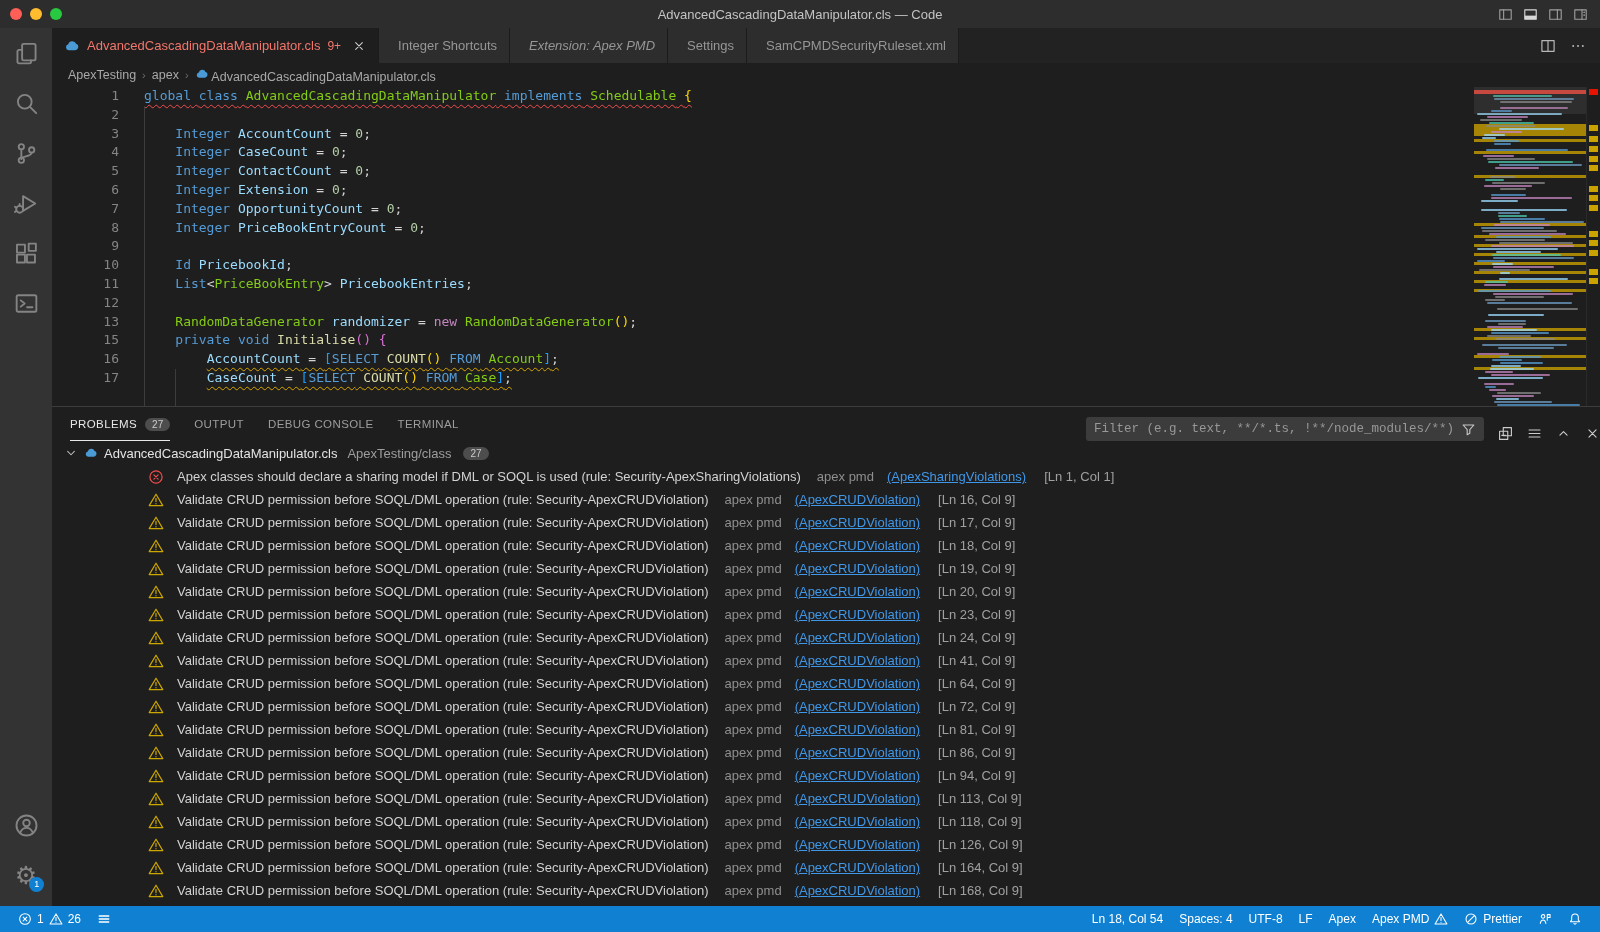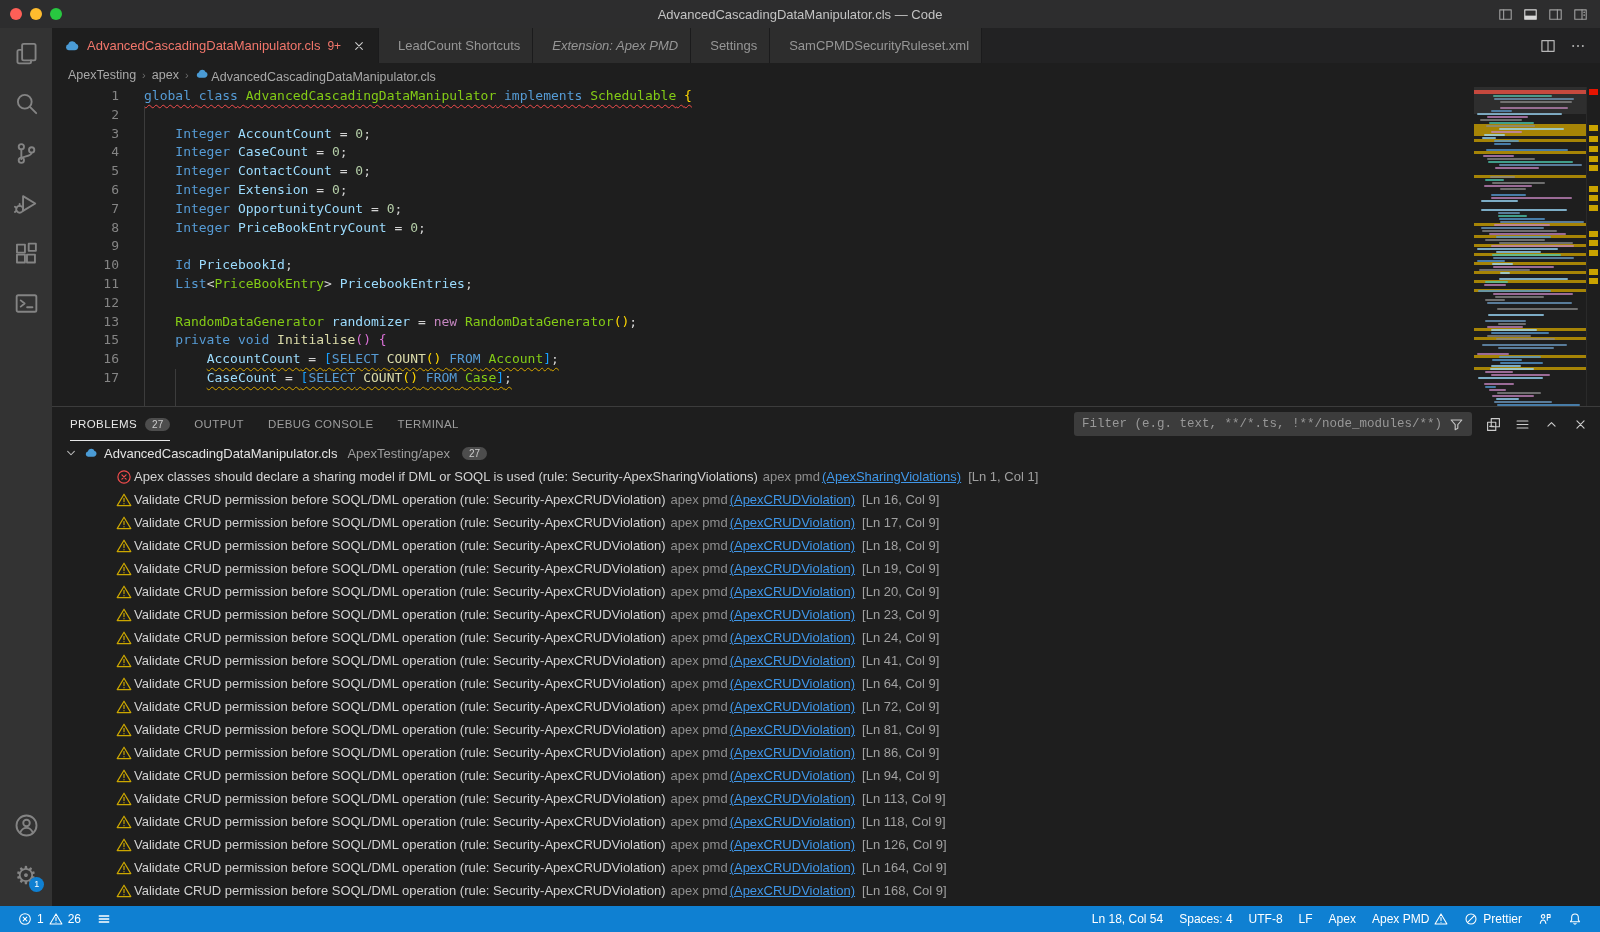--- a/index.html
+++ b/index.html
@@ -68,40 +68,40 @@
   .mm-row { height:3px; display:flex; align-items:center; }
   .mm-row i { display:block; height:2px; border-radius:1px; opacity:.75; }
   .mm-row.yellow { background:rgba(200,158,0,.8); }
   .mm-row.red { background:#d23f31; height:4px; }
   .ruler { width:14px; flex:none; position:relative; background:#1e1e1e; border-left:1px solid #2a2a2a; }
   .ruler .mark { position:absolute; left:2px; width:9px; height:6px; background:#caa300; }
   .ruler .mark.red { background:#e51400; height:6px; }
 
   
   .panel { height:500px; background:#1e1e1e; border-top:1px solid #3c3c3c; display:flex; flex-direction:column; flex:none; }
-  .panel-header { height:34px; display:flex; align-items:center; padding:0 12px 0 18px; flex:none; }
+  .panel-header { height:34px; display:flex; align-items:flex-end; padding:0 0 0 18px; flex:none; }
   .panel-tabs { display:flex; gap:24px; align-items:center; height:100%; }
   .ptab { display:flex; align-items:center; gap:8px; color:#9d9d9d; font-size:11.5px; letter-spacing:.4px;
     height:100%; border-bottom:1px solid transparent; padding-top:1px; }
   .ptab.active { color:#e7e7e7; border-bottom-color:#e7e7e7; }
   .badge { background:#4d4d4d; color:#cccccc; font-size:10px; border-radius:11px; padding:1px 7px; letter-spacing:0; }
   .panel-header .spacer { flex:1; }
   .filter-box { width:398px; height:24px; background:#3c3c3c; border-radius:3px; display:flex; align-items:center; padding:0 8px; }
   .filter-box input { flex:1; background:transparent; border:none; outline:none; color:#cccccc; font-size:12.5px; font-family:Liberation Mono, monospace; }
   .filter-box input::placeholder { color:#989898; }
   .filter-box .ic { color:#c5c5c5; }
   .panel-actions { display:flex; align-items:center; gap:14px; margin-left:14px; color:#cccccc; }
   .panel-actions svg, .filter-box svg { width:15px; height:15px; }
   .panel-body { flex:1; overflow:hidden; }
   .prob-group { height:24px; display:flex; align-items:center; gap:6px; padding-left:12px; font-size:13px; color:#e3e3e3; }
   .prob-group .ic { color:#bdbdbd; }
   .prob-group .ic svg { width:14px; height:14px; }
   .prob-group .gpath { color:#9d9d9d; margin-left:4px; }
   .prob-group .badge { margin-left:6px; }
-  .prob-row { height:23px; display:flex; align-items:center; gap:2px; padding-left:64px; font-size:13px; white-space:nowrap; }
+  .prob-row { height:23px; display:flex; align-items:center; gap:13px; padding-left:96px; font-size:13px; white-space:nowrap; }
   .prob-row .sev svg { width:16px; height:16px; display:block; }
   .sev.error { color:#f14c4c; } .sev.warning { color:#cca700; }
   .prob-row .msg { color:#d2d2d2; }
   .prob-row .src { color:#8f8f8f; margin-left:3px; }
   .prob-row .lnk { color:#4097e8; text-decoration:underline; cursor:pointer; }
   .prob-row .loc { color:#a0a0a0; margin-left:5px; }
 
   
   .statusbar { height:26px; background:#0f80d2; display:flex; align-items:center; color:#ffffff;
     font-size:12px; padding:0 10px; flex:none; }
@@ -231,21 +231,21 @@
                   <path d="M4.2 4.2l7.6 7.6M11.8 4.2l-7.6 7.6"></path>
                 </svg>
               </span>
             </div>
             <div class="tab">
               <span class="ic">
                 <svg viewBox="0 0 16 16" fill="none" stroke="currentColor" stroke-width="1.2" stroke-linecap="round" stroke-linejoin="round">
                   <path d="M3 4.6h10M3 8h10M3 11.4h10"></path>
                 </svg>
               </span>
-              <span class="tab-label">LeadCount Shortcuts</span>
+              <span class="tab-label">Integer Shortcuts</span>
             </div>
             <div class="tab">
               <span class="ic">
                 <svg viewBox="0 0 16 16" fill="none" stroke="currentColor" stroke-width="1.2" stroke-linecap="round" stroke-linejoin="round">
                   <path d="M3 4.6h10M3 8h10M3 11.4h10"></path>
                 </svg>
               </span>
               <span class="tab-label it">Extension: Apex PMD</span>
             </div>
             <div class="tab">
@@ -676,21 +676,21 @@
                 <svg viewBox="0 0 16 16" fill="none" stroke="currentColor" stroke-width="1.2" stroke-linecap="round" stroke-linejoin="round">
                   <path d="M4.2 6.2L8 10l3.8-3.8"></path>
                 </svg>
               </span>
             <span class="ic">
                 <svg viewBox="0 0 16 16" width="16" height="16">
                   <path d="M4.7 12.2a3 3 0 0 1-.4-5.9A4.1 4.1 0 0 1 12.1 5.8a2.7 2.7 0 0 1 2.2 2.7c0 2.1-1.5 3.7-3.7 3.7z" fill="#4a9bd5"></path>
                 </svg>
               </span>
             <span>AdvancedCascadingDataManipulator.cls</span>
-            <span class="gpath">ApexTesting/apex</span>
+            <span class="gpath">ApexTesting/class</span>
             <span class="badge">27</span>
           </div>
           <div id="prob-rows">
               <div class="prob-row">
                 <span class="ic sev error">
                   <svg viewBox="0 0 16 16" fill="none" stroke="currentColor" stroke-width="1.2" stroke-linecap="round" stroke-linejoin="round">
                     <circle cx="8" cy="8" r="6.1"></circle>
                     <path d="M5.9 5.9l4.2 4.2M10.1 5.9l-4.2 4.2"></path>
                   </svg>
                 </span>

